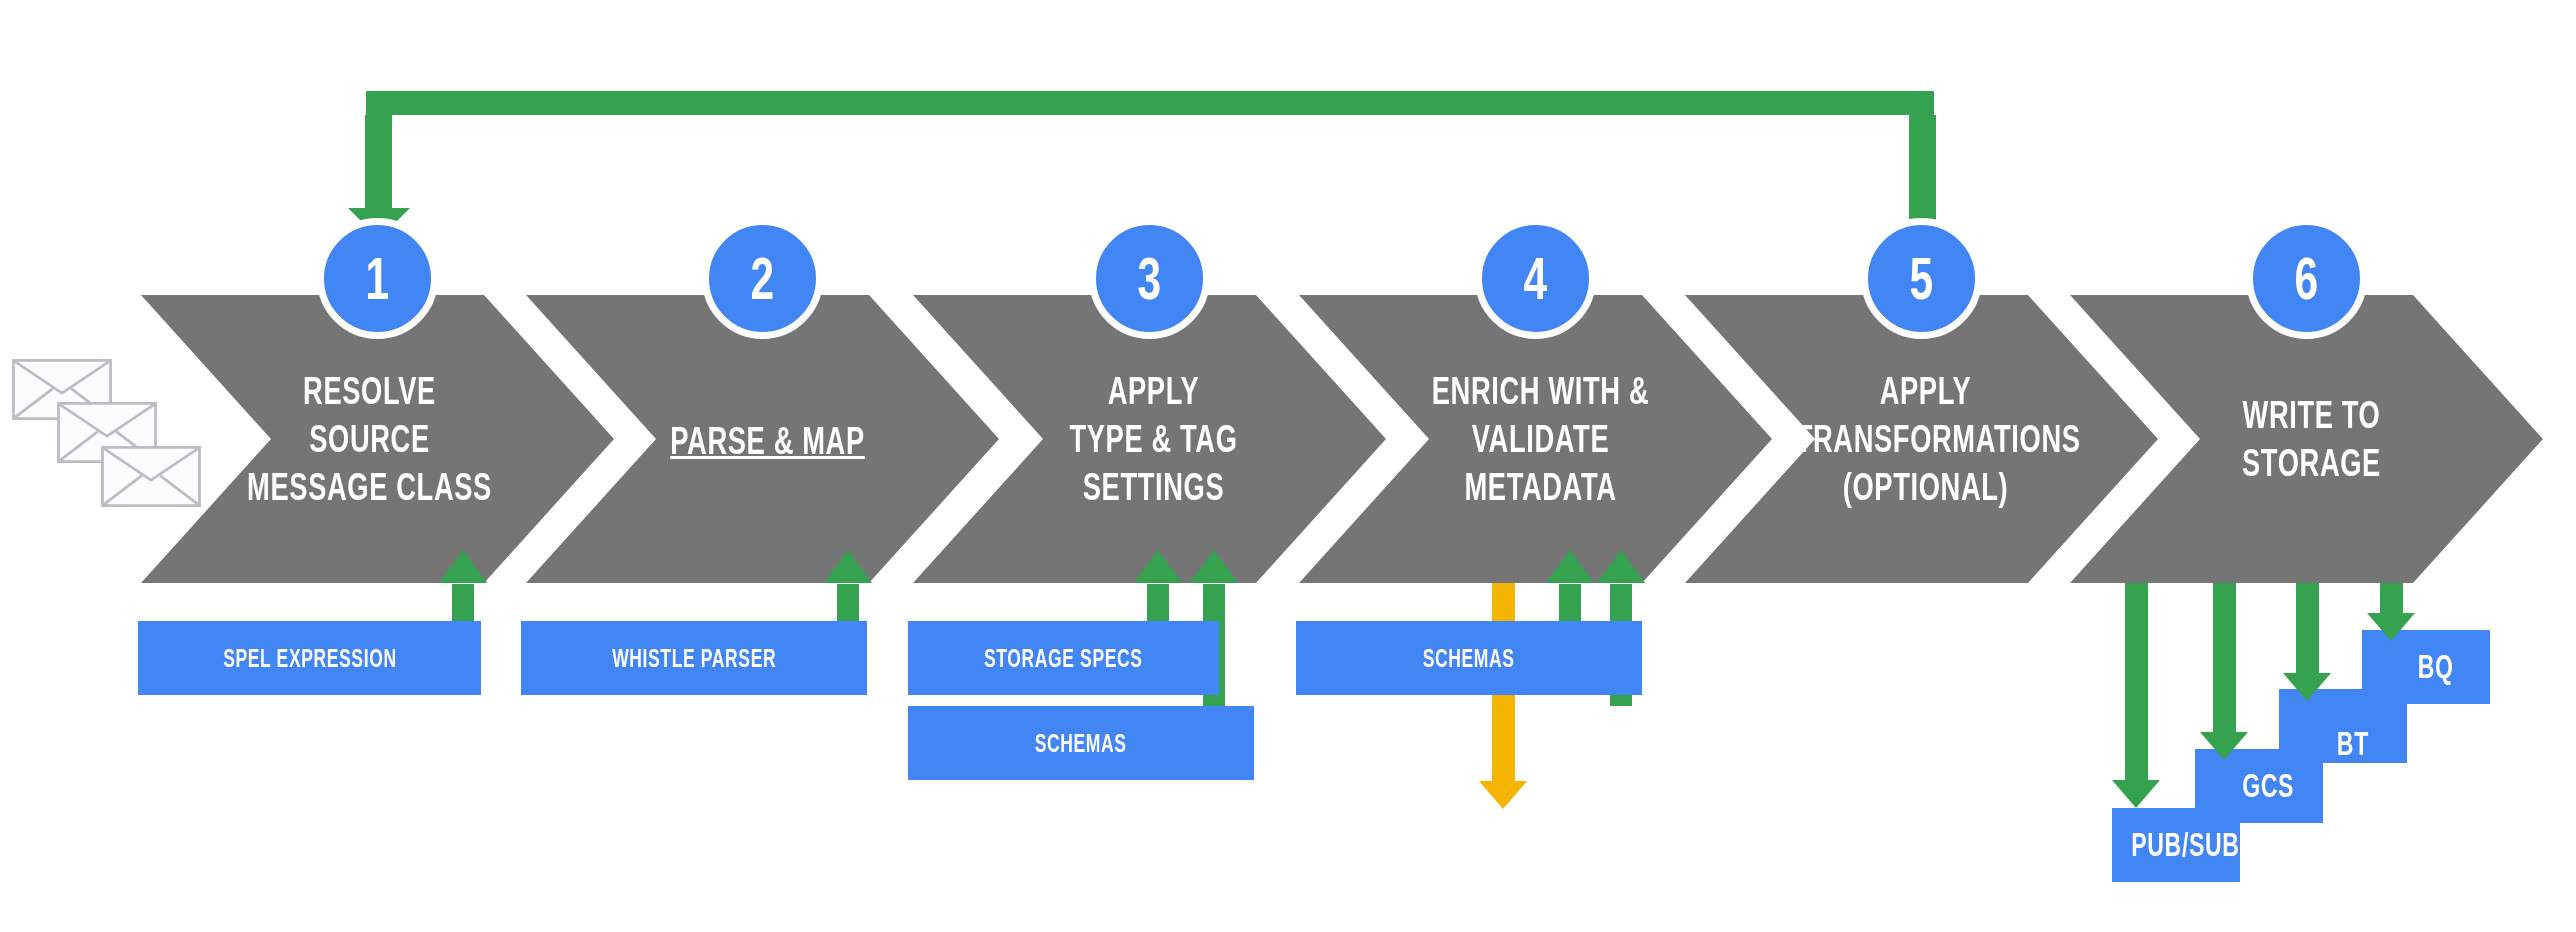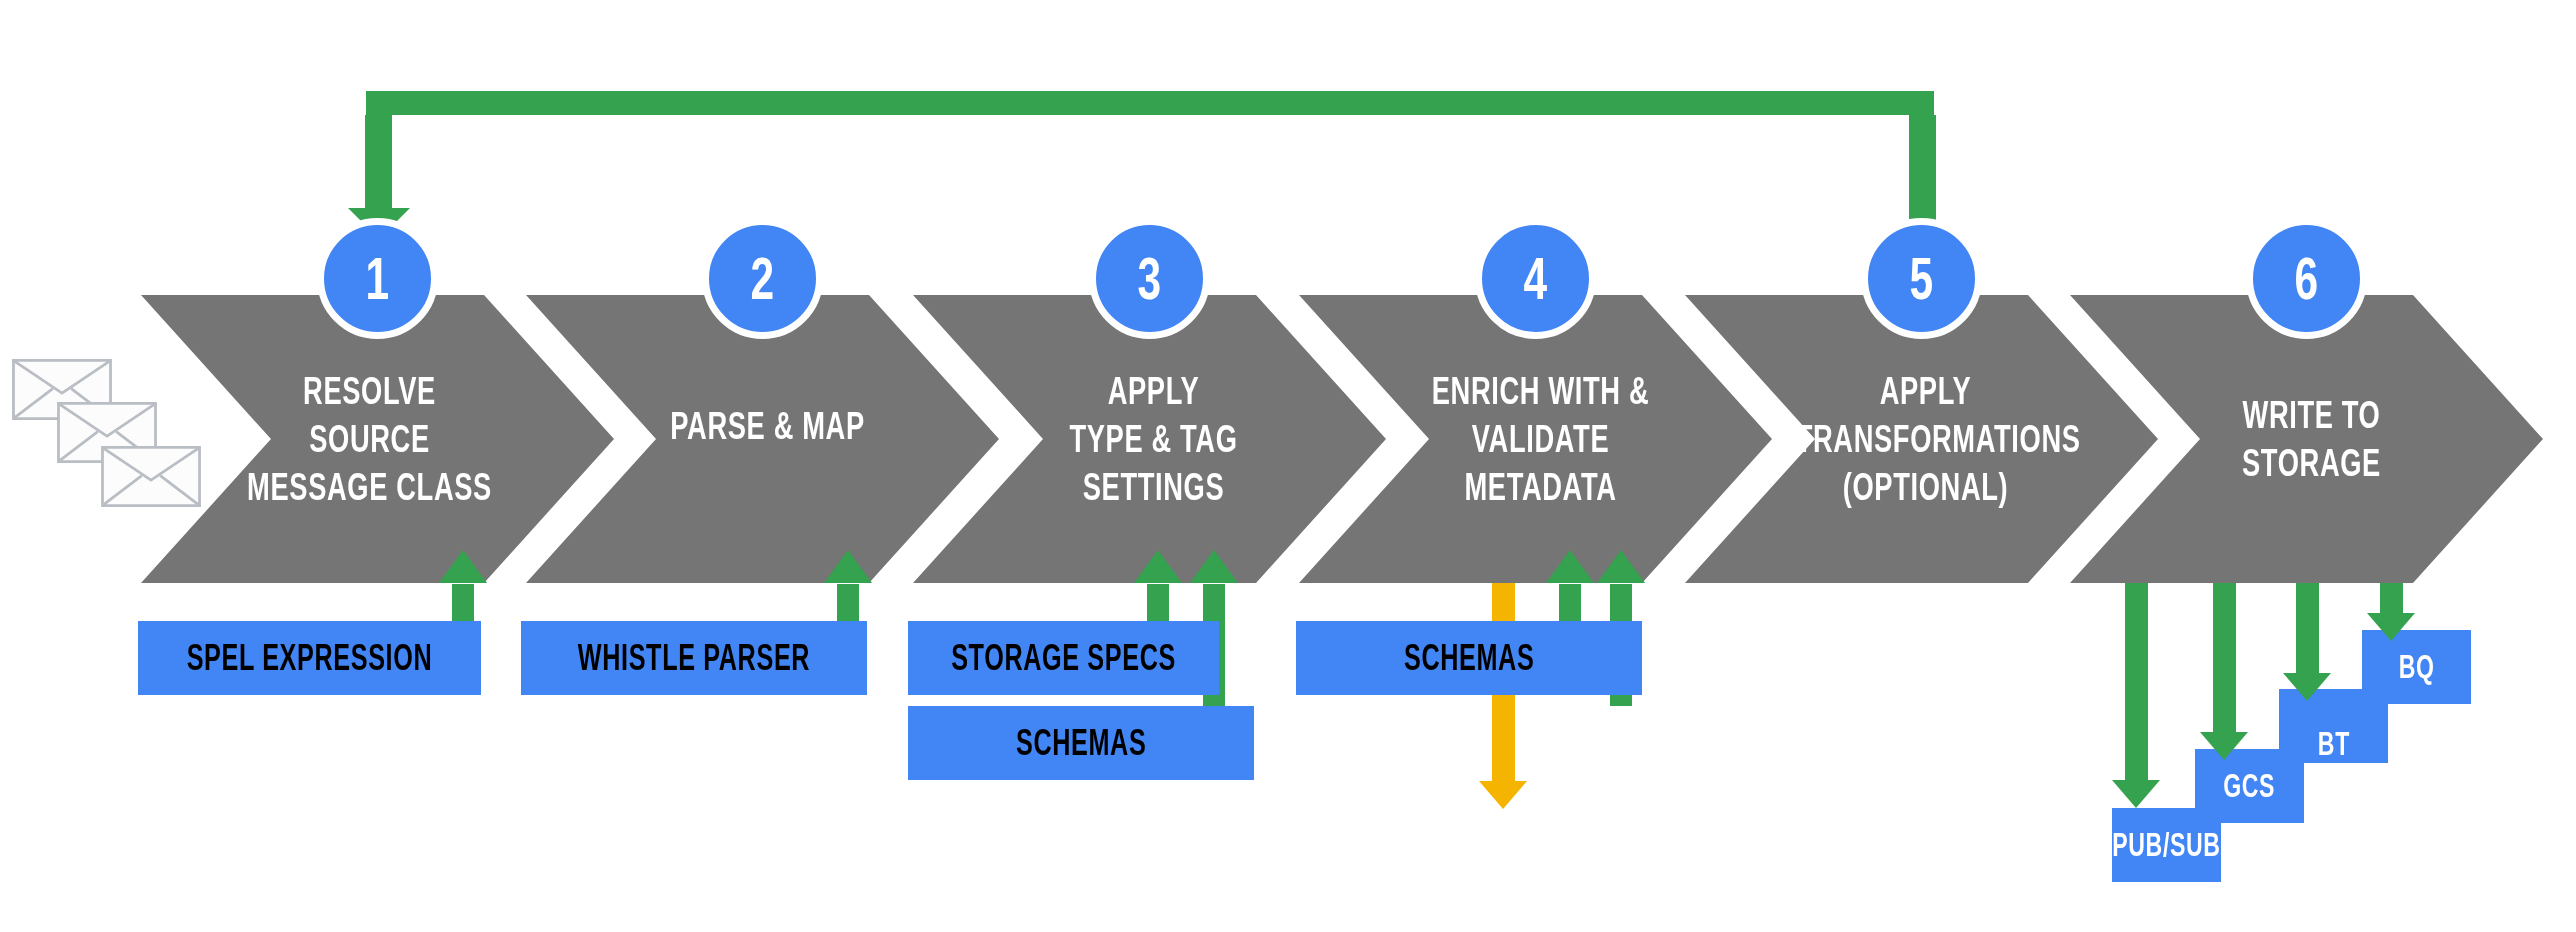--- a/index.html
+++ b/index.html
@@ -3,21 +3,21 @@
 <meta charset="utf-8">
 <style>
   html,body{margin:0;padding:0;background:#ffffff;}
   .canvas{position:relative;width:2576px;height:932px;background:#ffffff;overflow:hidden;
           font-family:"Liberation Sans",sans-serif;}
   
   .chev{position:absolute;top:295px;width:473px;height:288px;background:#757575;z-index:1;
         clip-path:polygon(0 0,343px 0,473px 144px,343px 288px,0 288px,130px 144px);}
   .chev-label{position:absolute;width:371px;text-align:center;color:#ffffff;z-index:2;
               font-weight:700;font-size:39px;line-height:48px;letter-spacing:0.9px;}
-  .lines-3{top:367px;} .lines-2{top:391px;} .lines-1{top:402px;}
+  .lines-3{top:367px;} .lines-2{top:391px;} .lines-1{top:417px;text-decoration:underline;}
   .cond{display:block;transform:scaleX(0.70);transform-origin:50% 50%;white-space:nowrap;}
   
   .circle{position:absolute;top:218px;width:107px;height:107px;border-radius:50%;
           background:#4285F4;border:7.4px solid #ffffff;z-index:3;
           display:flex;align-items:center;justify-content:center;}
   .circle .num{color:#ffffff;font-weight:700;font-size:59px;transform:scaleX(0.72);}
   
   .loop-seg{position:absolute;background:#34A24E;z-index:2;}
   .loop-head{position:absolute;width:0;height:0;z-index:2;
              border-left:31px solid transparent;border-right:31px solid transparent;
@@ -31,27 +31,27 @@
   .stem-y{position:absolute;background:#F4B400;z-index:4;}
   .down-head-y{position:absolute;width:0;height:0;z-index:4;
                border-left:24px solid transparent;border-right:24px solid transparent;
                border-top:28px solid #F4B400;}
   
   .stem-d{position:absolute;background:#34A24E;z-index:6;}
   .down-head{position:absolute;width:0;height:0;z-index:6;
              border-left:24px solid transparent;border-right:24px solid transparent;
              border-top:28px solid #34A24E;}
   
-  .bluebox{position:absolute;background:#4285F4;color:#000000;z-index:5;
+  .bluebox{position:absolute;background:#4285F4;color:#ffffff;z-index:5;
            display:flex;align-items:center;justify-content:center;
-           font-weight:700;font-size:36px;letter-spacing:0.9px;}
+           font-weight:700;font-size:25px;letter-spacing:0.9px;}
   .bluebox.back{z-index:3;}
   .stairbox{position:absolute;background:#4285F4;color:#ffffff;z-index:5;width:109px;height:74px;
             display:flex;align-items:center;justify-content:center;
-            font-weight:700;font-size:33px;letter-spacing:0.9px;}
+            font-weight:700;font-size:33px;letter-spacing:0.9px;padding-left:19px;}
   .env{position:absolute;z-index:2;}
 </style>
 </head>
 <body>
 
 <div class="canvas">
 
   <svg class="env" style="left:12px;top:359px" width="100" height="61" viewBox="0 0 108 66">
       <rect x="1.5" y="1.5" width="105" height="63" fill="#FCFCFC" stroke="#B9BDC4" stroke-width="3"></rect>
       <path d="M2,2 L54,37 L106,2" fill="none" stroke="#B9BDC4" stroke-width="3"></path>

